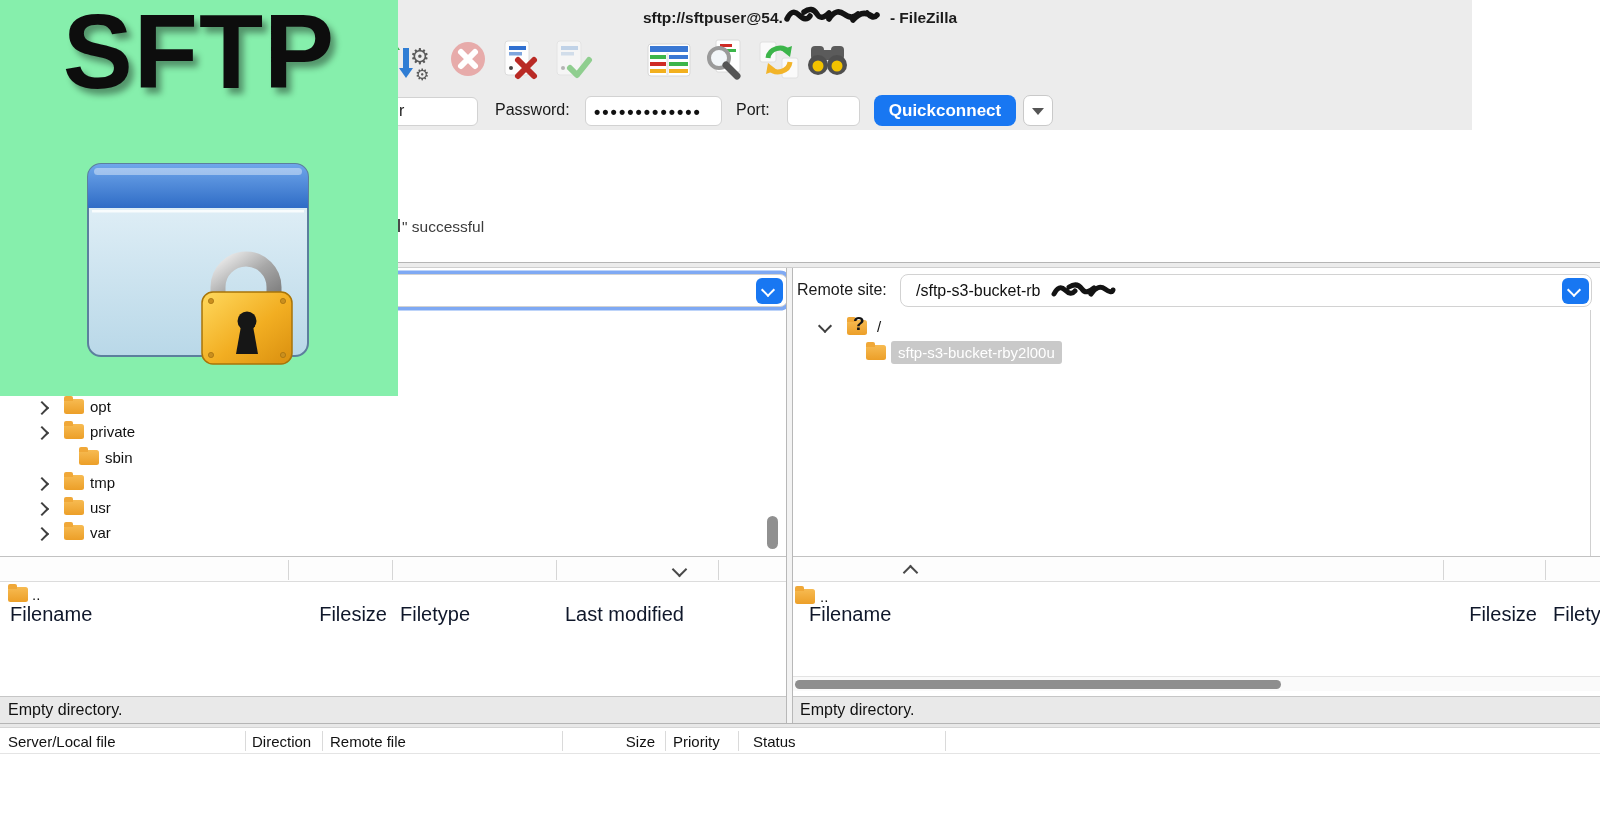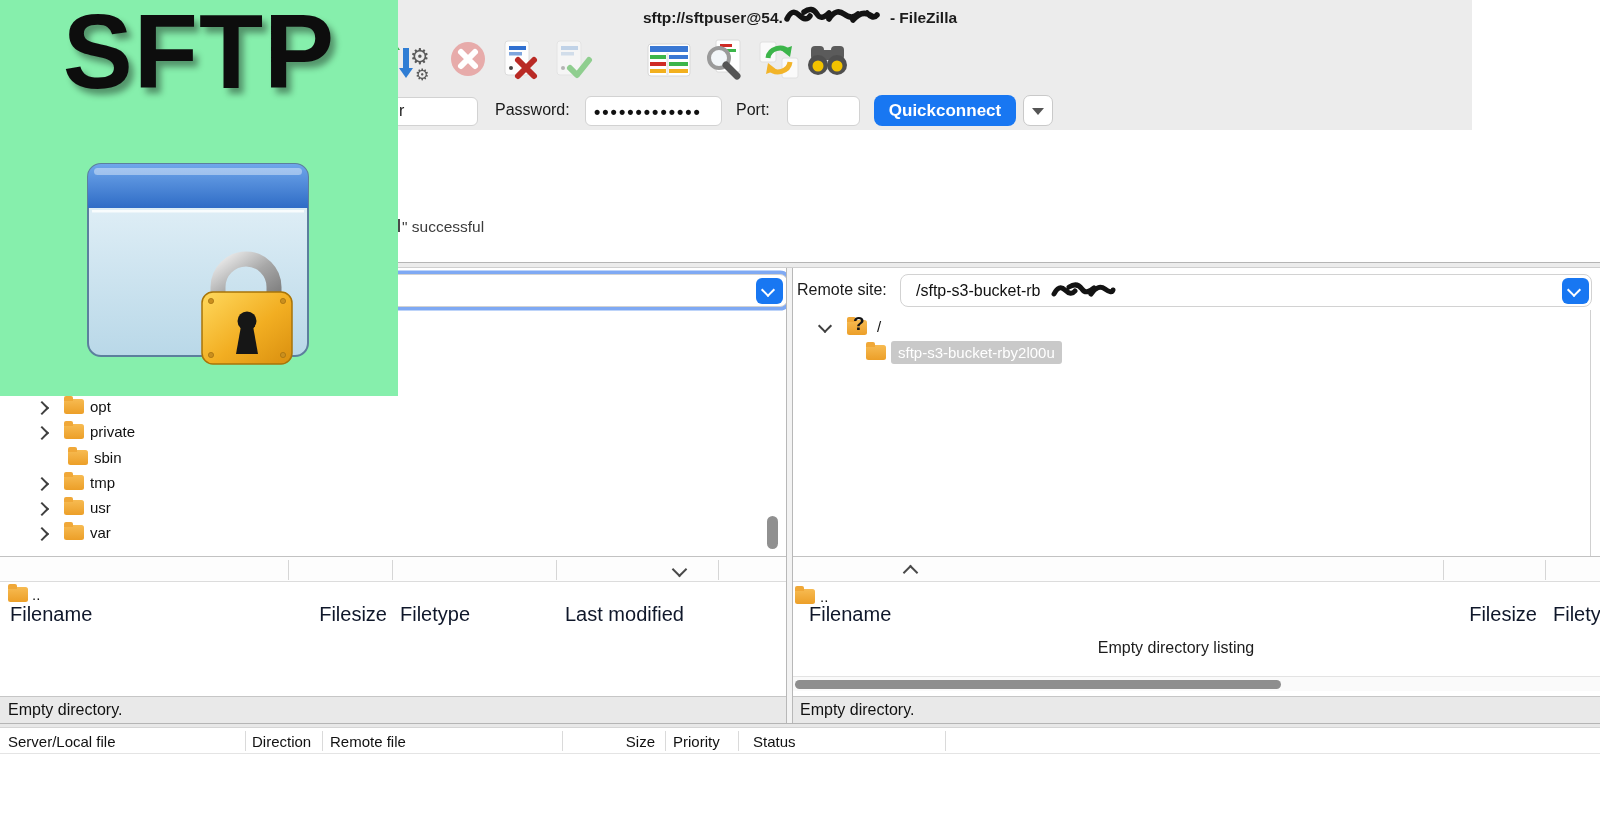--- a/index.html
+++ b/index.html
@@ -181,21 +181,21 @@
     <div class="abs" style="left:0;top:395px;width:780px;height:25px;">
       <span class="chev right" style="left:37px;top:8px;"></span>
       <span class="folder" style="left:64px;top:4px;"></span>
       <span class="treerow-label" style="left:90px;top:3px;">opt</span>
     </div>
     <div class="abs" style="left:0;top:420px;width:780px;height:25px;">
       <span class="chev right" style="left:37px;top:8px;"></span>
       <span class="folder" style="left:64px;top:4px;"></span>
       <span class="treerow-label" style="left:90px;top:3px;">private</span>
     </div>
-    <div class="abs" style="left:4px;top:446px;width:780px;height:25px;text-align:center;">
+    <div class="abs" style="left:15px;top:446px;width:780px;height:25px;text-align:center;">
       <span class="folder" style="left:64px;top:4px;"></span>
       <span class="treerow-label" style="left:90px;top:3px;">sbin</span>
     </div>
     <div class="abs" style="left:0;top:471px;width:780px;height:25px;">
       <span class="chev right" style="left:37px;top:8px;"></span>
       <span class="folder" style="left:64px;top:4px;"></span>
       <span class="treerow-label" style="left:90px;top:3px;">tmp</span>
     </div>
     <div class="abs" style="left:0;top:496px;width:780px;height:25px;">
       <span class="chev right" style="left:37px;top:8px;"></span>
@@ -230,21 +230,20 @@
   <div class="hdr-div" style="left:1545px;"></div>
 
   <div class="abs" style="left:0;top:584px;width:786px;height:24px;">
     <span class="folder" style="left:8px;top:3px;"></span>
     <span class="treerow-label" style="left:32px;top:2px;">..</span>
   </div>
   <div class="abs" style="left:793px;top:586px;width:797px;height:24px;">
     <span class="folder" style="left:2px;top:3px;"></span>
     <span class="treerow-label" style="left:27px;top:2px;">..</span>
   </div>
-  <div class="abs" style="left:793px;top:639px;width:766px;text-align:center;font-size:16px;color:#1c1c1c;">Empty directory listing</div>
 
   <div class="abs" style="left:793px;top:676px;width:807px;height:15px;background:#fafafa;border-top:1px solid #e3e3e3;box-sizing:border-box;">
     <div class="abs" style="left:2px;top:3px;width:486px;height:9px;background:#8e8e8e;border-radius:4.5px;"></div>
   </div>
 
   <div class="statusbar" style="left:0;width:786px;"><span>Empty directory.</span></div>
   <div class="statusbar" style="left:792px;width:808px;"><span>Empty directory.</span></div>
 
   <div class="abs" style="left:786px;top:268px;width:7px;height:455px;background:#f3f3f3;border-left:1px solid #b8b8b8;border-right:1px solid #b8b8b8;box-sizing:border-box;"></div>
 

